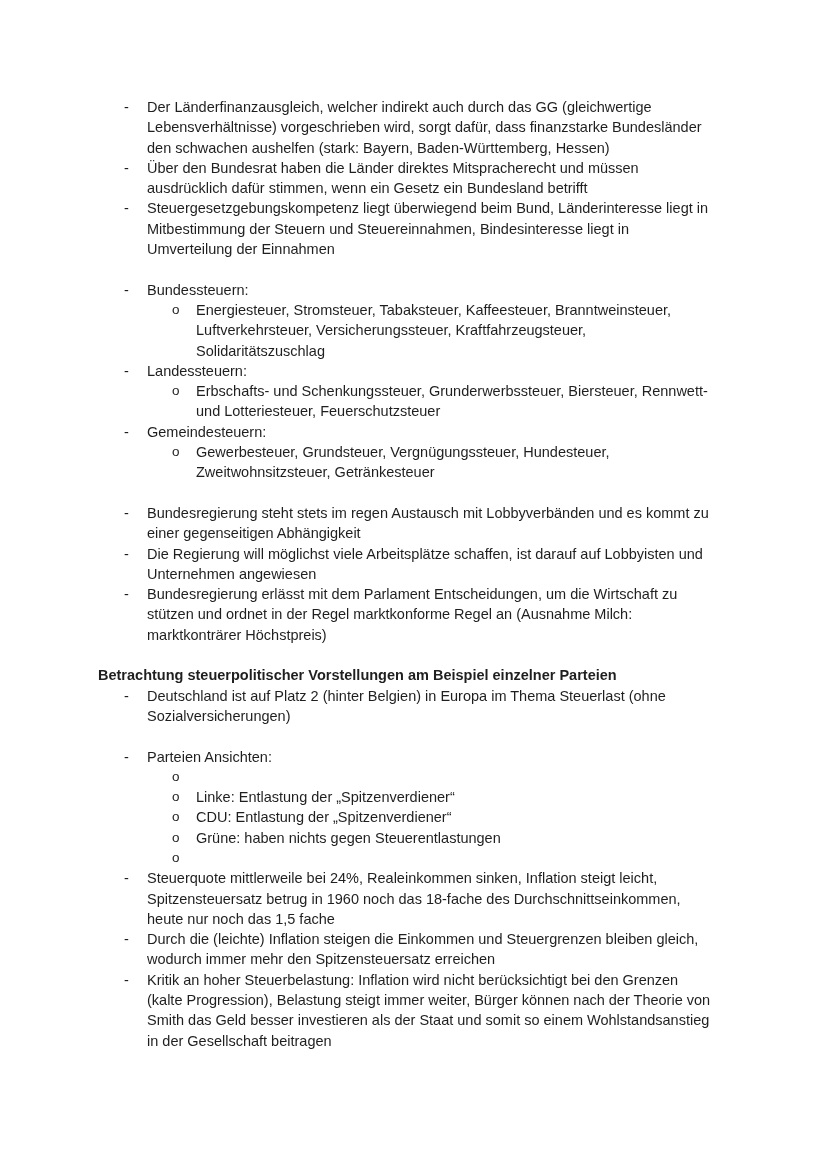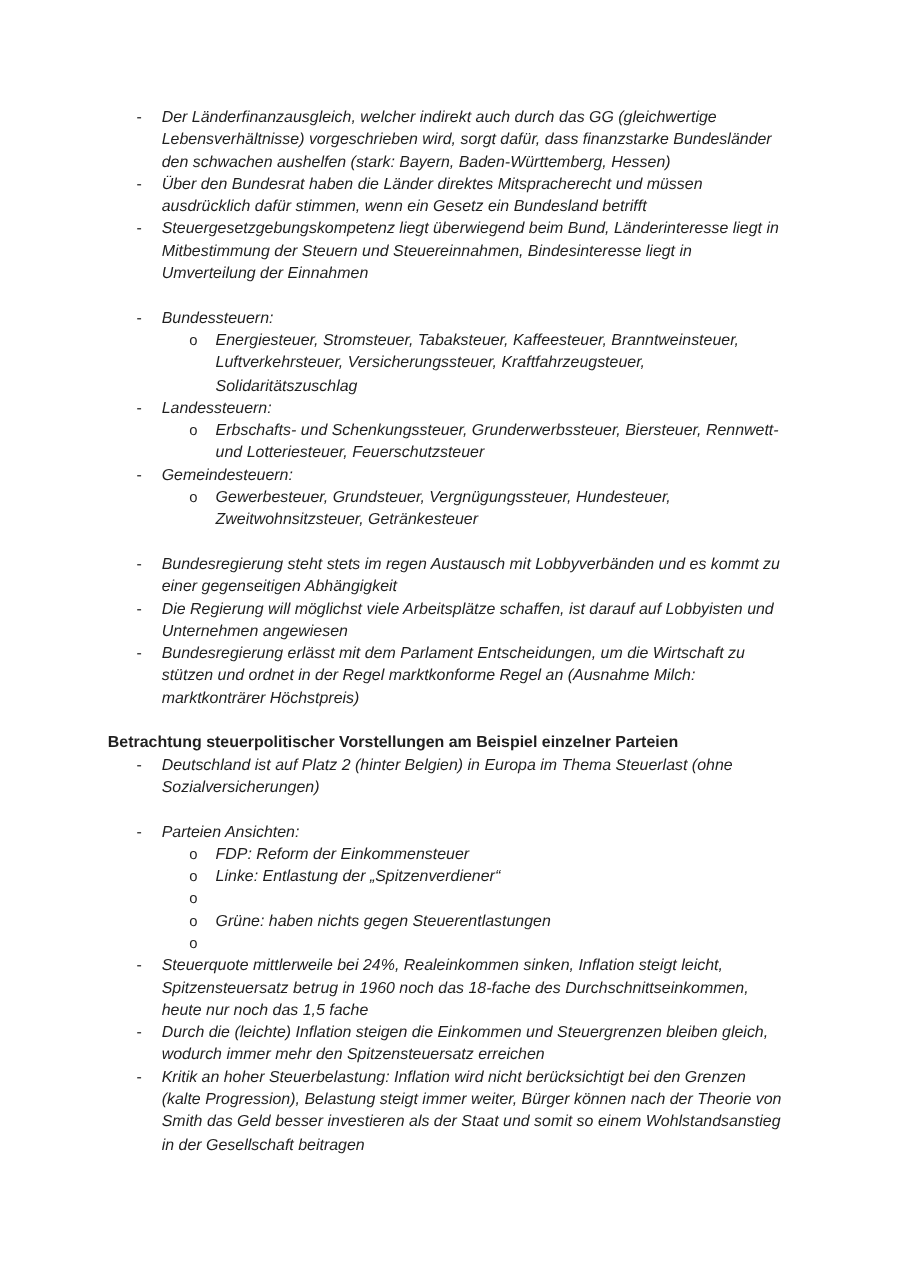--- a/index.html
+++ b/index.html
@@ -39,21 +39,20 @@
     padding-left: 49px;
   }
   .sub > .marker {
     flex: 0 0 49px;
     box-sizing: border-box;
     padding-left: 25px;
     font-size: 13.5px;
   }
   .text {
     flex: 1 1 auto;
-    font-style: italic;
   }
   .spacer {
     height: 20.3px;
   }
 </style>
 </head>
 <body>
 
 <div class="page">
   <div>
@@ -113,28 +112,28 @@
         <span class="marker">-</span>
         <span class="text">Deutschland ist auf Platz 2 (hinter Belgien) in Europa im Thema Steuerlast (ohne Sozialversicherungen)</span>
       </div>
       <div class="block spacer"></div>
       <div class="block bullet">
         <span class="marker">-</span>
         <span class="text">Parteien Ansichten:</span>
       </div>
       <div class="block sub">
         <span class="marker">o</span>
-        <span class="text">FDP: Reform der Einkommensteuer</span>
       </div>
       <div class="block sub">
         <span class="marker">o</span>
         <span class="text">Linke: Entlastung der „Spitzenverdiener“</span>
       </div>
       <div class="block sub">
         <span class="marker">o</span>
+        <span class="text">CDU: Entlastung der „Spitzenverdiener“</span>
       </div>
       <div class="block sub">
         <span class="marker">o</span>
         <span class="text">Grüne: haben nichts gegen Steuerentlastungen</span>
       </div>
       <div class="block sub">
         <span class="marker">o</span>
       </div>
       <div class="block bullet">
         <span class="marker">-</span>

